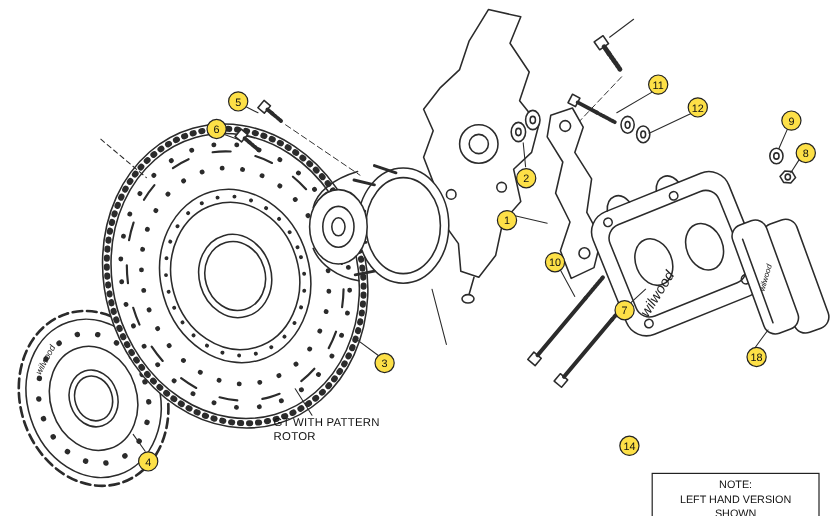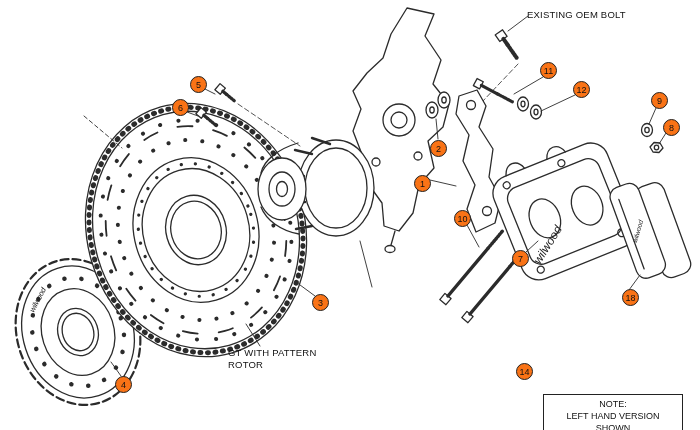--- a/index.html
+++ b/index.html
@@ -7,21 +7,21 @@
     position:relative;width:700px;height:430px;background:#ffffff;overflow:hidden;
     font-family:"Liberation Sans",sans-serif;color:#111;
   }
   .stage svg{position:absolute;left:0;top:0;}
   .label{
     position:absolute;font-size:9.5px;line-height:1.3;letter-spacing:.2px;
     white-space:pre-line;color:#111;
   }
   .callout{
     position:absolute;width:17px;height:17px;border:1.3px solid #222;border-radius:50%;
-    background:#f97316;box-sizing:border-box;display:flex;align-items:center;justify-content:center;
+    background:#fde047;box-sizing:border-box;display:flex;align-items:center;justify-content:center;
     font-size:9px;color:#111;
   }
   .note-box{
     position:absolute;border:1.2px solid #222;background:#fff;text-align:center;
     font-size:9px;line-height:1.35;padding:3px 6px;width:140px;box-sizing:border-box;
   }
 </style>
 </head>
 <body>
 
@@ -186,21 +186,20 @@
       </g>
 
       <g fill="#222" stroke="none" font-family="Liberation Sans, sans-serif" font-style="italic">
         <text x="40" y="301" font-size="7.5" text-anchor="middle" transform="rotate(-62 40 301)">wilwood</text>
         <text x="551" y="247" font-size="12" text-anchor="middle" transform="rotate(-58 551 247)">wilwood</text>
         <text x="640" y="232" font-size="6.5" text-anchor="middle" transform="rotate(-74 640 232)">wilwood</text>
       </g>
     </g>
   </svg>
 
-  <div class="label" style="left:527px;top:9px">EXISTING OEM BOLT</div>
   <div class="label" style="left:228px;top:347px">GT WITH PATTERN
 ROTOR</div>
 
   <div class="callout" style="left:414px;top:175px">1</div>
   <div class="callout" style="left:430px;top:140px">2</div>
   <div class="callout" style="left:312px;top:294px">3</div>
   <div class="callout" style="left:115px;top:376px">4</div>
   <div class="callout" style="left:190px;top:76px">5</div>
   <div class="callout" style="left:172px;top:99px">6</div>
   <div class="callout" style="left:512px;top:250px">7</div>

